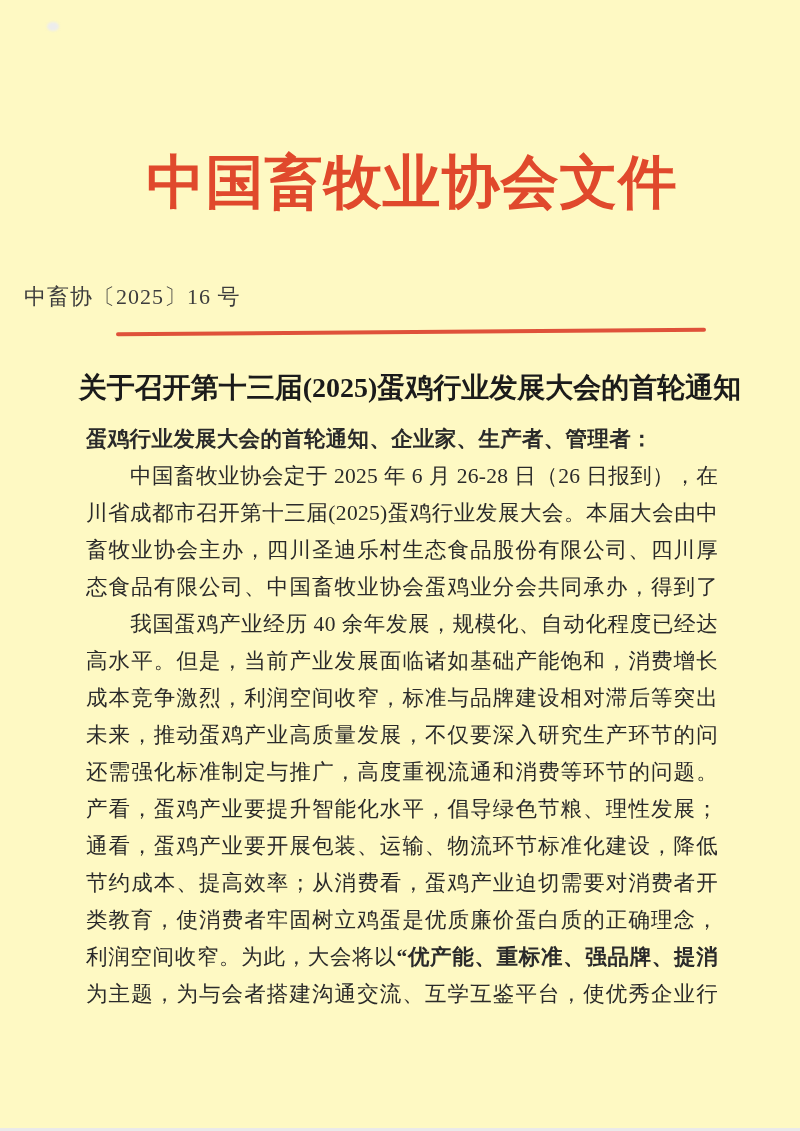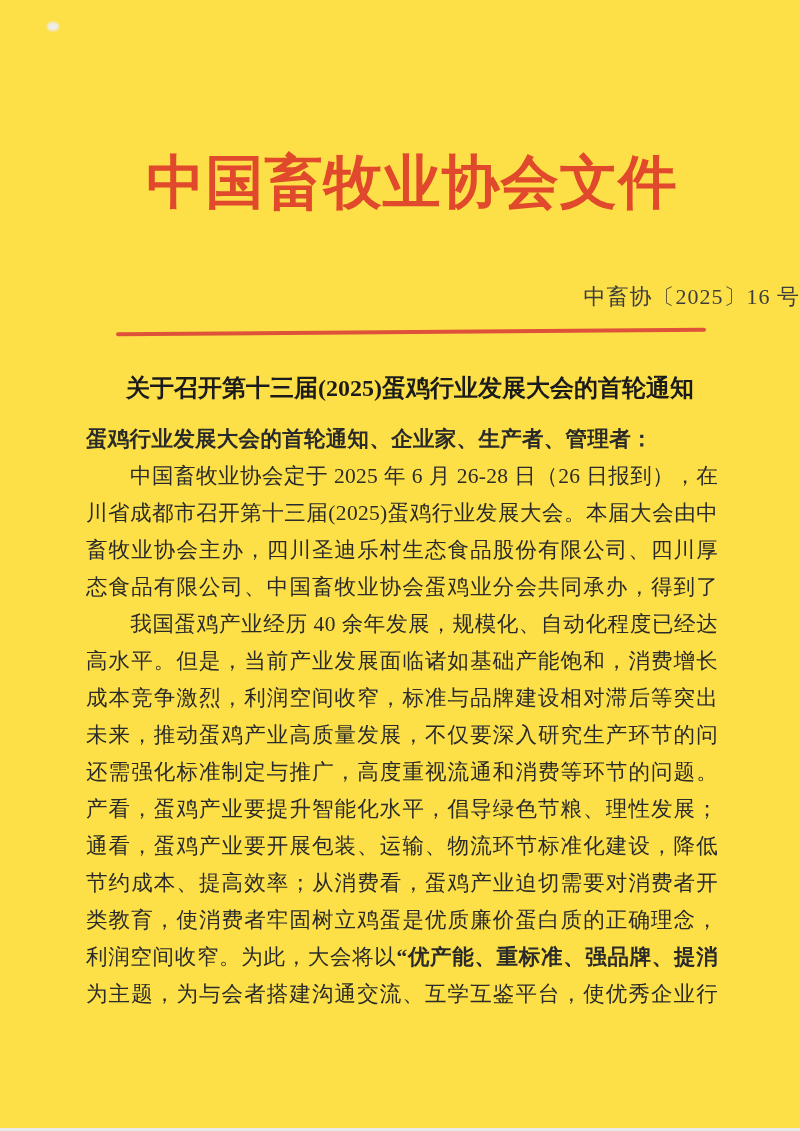--- a/index.html
+++ b/index.html
@@ -1,56 +1,56 @@
 <!DOCTYPE html>
 <html><head>
 <meta charset="utf-8">
 <style>
   html,body{margin:0;padding:0;background:#ffffff;}
   .page{
     position:relative;
     width:800px;height:1131px;
-    background:#fde047;
+    background:#fef9c3;
     overflow:hidden;
     font-family:"Liberation Serif","DejaVu Serif",serif;
   }
   
   .scan-artifact{
     position:absolute;left:47px;top:22px;width:12px;height:9px;
     background:#ededec;border-radius:50%;filter:blur(1px);
   }
   
   .org-banner{
     position:absolute;top:149px;left:24px;right:0;
     text-align:center;
     font-size:58px;line-height:67px;font-weight:bold;
     color:#e0492c;
     letter-spacing:1px;
     white-space:nowrap;
   }
   
   .doc-number{
     position:absolute;top:283px;left:24px;right:0;
-    text-align:right;
+    text-align:left;
     font-size:22px;line-height:28px;
     color:#3d3d3d;
     letter-spacing:1px;
   }
   
   .red-rule{
     position:absolute;left:116px;top:330px;width:590px;height:3.5px;
     background:#df523a;
     transform:rotate(-0.45deg);
     border-radius:2px;
   }
   
   .doc-title{
     position:absolute;top:372px;left:20px;right:0;
     text-align:center;
-    font-size:24px;line-height:32px;font-weight:bold;
+    font-size:28px;line-height:32px;font-weight:bold;
     color:#1b1b1b;
     letter-spacing:0px;
     white-space:nowrap;
   }
   
   .body-text{
     position:absolute;left:86px;top:421px;width:632px;
     font-size:21.5px;line-height:37px;
     color:#2a2a2a;
   }

